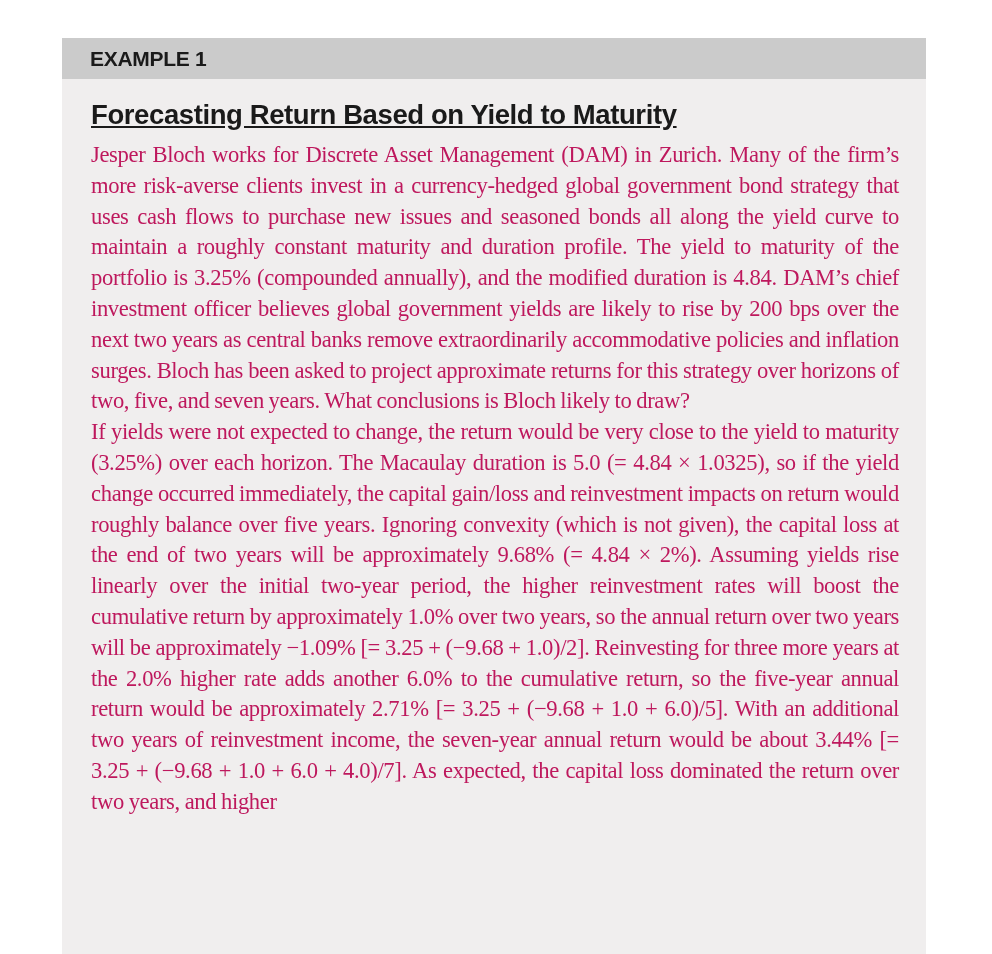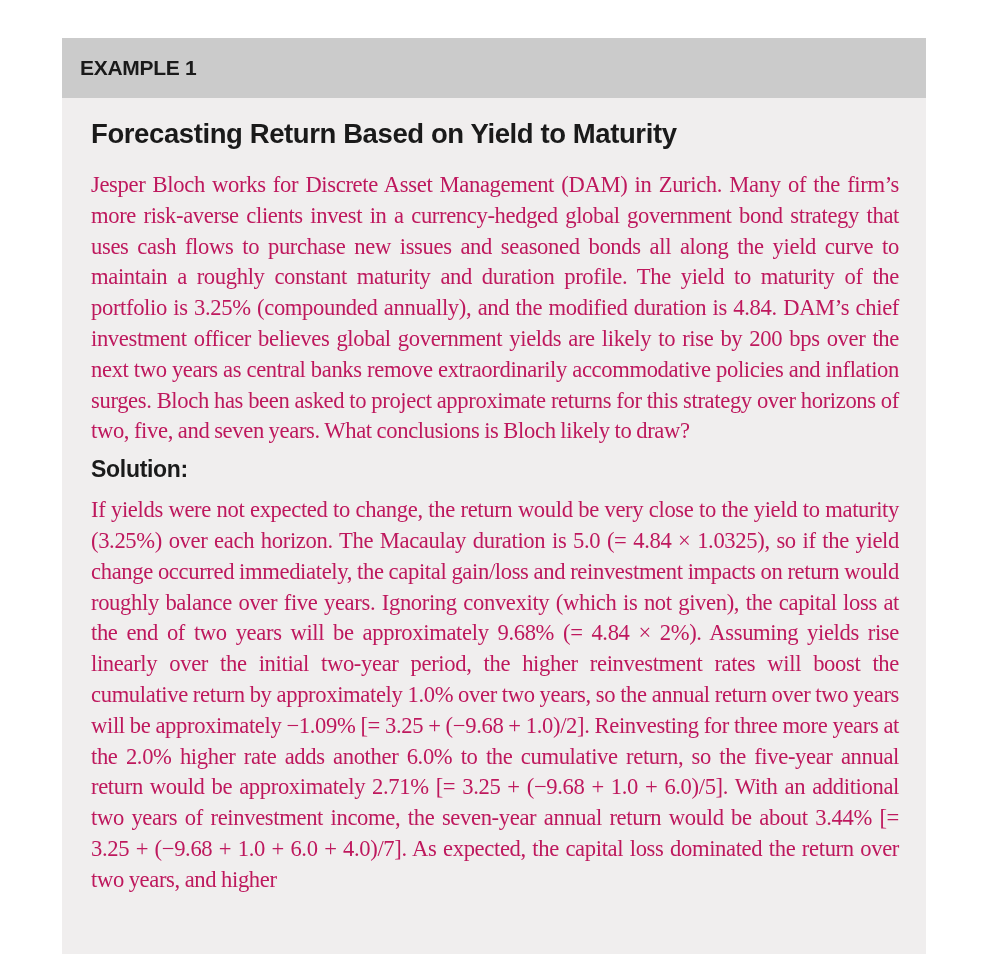--- a/index.html
+++ b/index.html
@@ -2,46 +2,46 @@
 <html><head>
   <meta charset="utf-8">
   <style>
     html, body { margin: 0; padding: 0; background: #ffffff; }
     body { width: 992px; height: 954px; position: relative; overflow: hidden; }
     .box {
       position: absolute; left: 62px; top: 38px; width: 864px; height: 916px;
       background: #f0eeee;
     }
     .box-header {
-      height: 60px; background: #cbcbcb;
-      display: flex; align-items: center; padding-left: 18px;
+      height: 41px; background: #cbcbcb;
+      display: flex; align-items: center; padding-left: 28px;
       font-family: "Liberation Sans", sans-serif; font-weight: bold;
       font-size: 21px; color: #1a1a1a; letter-spacing: -0.3px;
     }
     .content { padding: 14px 27px 0 29px; }
     .title {
       font-family: "Liberation Sans", sans-serif; font-weight: bold;
-      font-size: 27.5px; color: #1a1a1a; margin: 4px 0 18px 0; letter-spacing: -0.4px;
+      font-size: 27.5px; color: #1a1a1a; margin: 4px 0 7px 0; letter-spacing: -0.4px;
       line-height: 36px;
+      text-decoration: underline;
     }
     .para {
       font-family: "Liberation Serif", serif; font-size: 22.6px; color: #be185d;
       line-height: 30.8px; text-align: justify; margin: 0;
       letter-spacing: -0.35px; word-spacing: -0.5px;
     }
     .subhead {
       font-family: "Liberation Sans", sans-serif; font-weight: bold;
       font-size: 23px; color: #1a1a1a; margin: 6px 0 10px 0; line-height: 32px;
       letter-spacing: -0.3px;
     }
   </style>
 </head>
 <body>
 
 <div class="box">
   <div class="box-header">EXAMPLE 1</div>
   <div class="content">
     <div class="title">Forecasting Return Based on Yield to Maturity</div>
     <p class="para">Jesper Bloch works for Discrete Asset Management (DAM) in Zurich. Many of the firm’s more risk-averse clients invest in a currency-hedged global government bond strategy that uses cash flows to purchase new issues and seasoned bonds all along the yield curve to maintain a roughly constant maturity and duration profile. The yield to maturity of the portfolio is 3.25% (compounded annually), and the modified duration is 4.84. DAM’s chief investment officer believes global government yields are likely to rise by 200 bps over the next two years as central banks remove extraordinarily accommodative policies and inflation surges. Bloch has been asked to project approximate returns for this strategy over horizons of two, five, and seven years. What conclusions is Bloch likely to draw?</p>
-    <div class="subhead">Solution:</div>
     <p class="para">If yields were not expected to change, the return would be very close to the yield to maturity (3.25%) over each horizon. The Macaulay duration is 5.0 (= 4.84 × 1.0325), so if the yield change occurred immediately, the capital gain/loss and reinvestment impacts on return would roughly balance over five years. Ignoring convexity (which is not given), the capital loss at the end of two years will be approximately 9.68% (= 4.84 × 2%). Assuming yields rise linearly over the initial two-year period, the higher reinvestment rates will boost the cumulative return by approximately 1.0% over two years, so the annual return over two years will be approximately −1.09% [= 3.25 + (−9.68 + 1.0)/2]. Reinvesting for three more years at the 2.0% higher rate adds another 6.0% to the cumulative return, so the five-year annual return would be approximately 2.71% [= 3.25 + (−9.68 + 1.0 + 6.0)/5]. With an additional two years of reinvestment income, the seven-year annual return would be about 3.44% [= 3.25 + (−9.68 + 1.0 + 6.0 + 4.0)/7]. As expected, the capital loss dominated the return over two years, and higher</p>
   </div>
 </div>
 
 </body></html>

